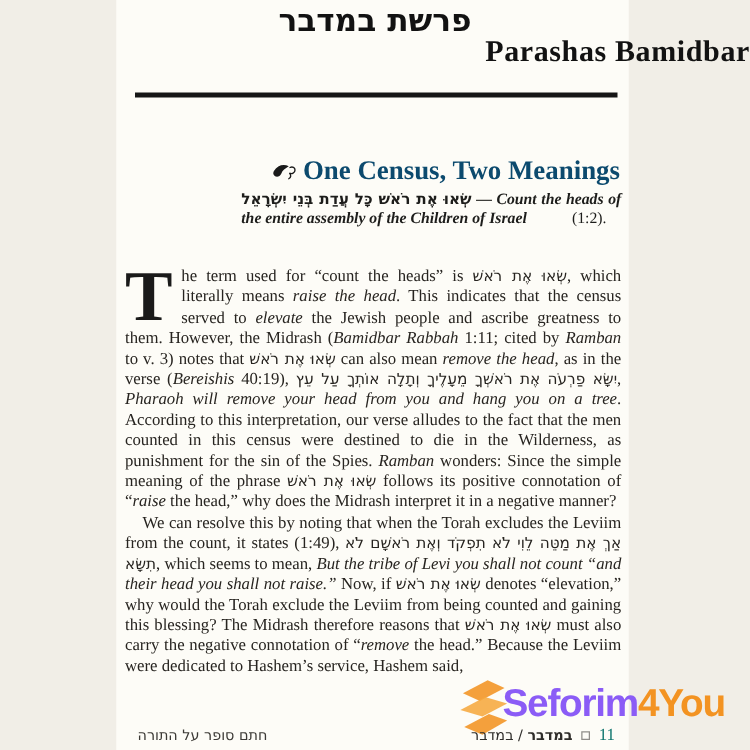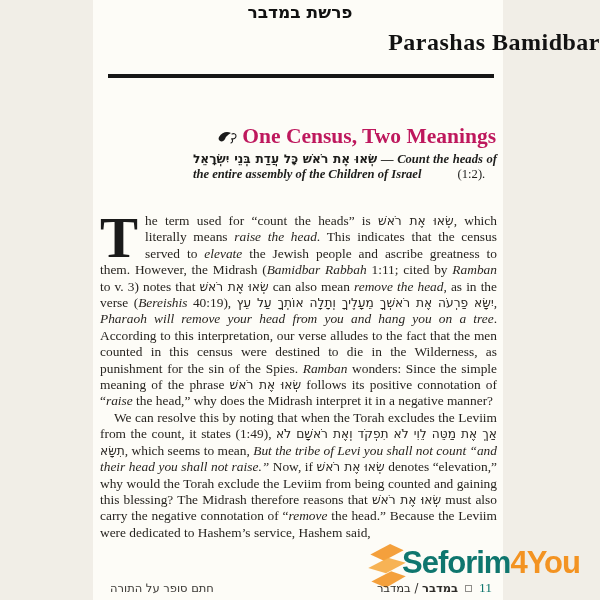--- a/index.html
+++ b/index.html
@@ -4,31 +4,31 @@
 <style>
   html,body { margin:0; padding:0; }
   .canvas {
     position:relative; width:600px; height:600px; overflow:hidden;
     background:#f1eee7; font-family:"Liberation Serif", serif;
   }
   .page { position:absolute; left:93px; top:0; width:410px; height:600px; background:#fdfcf7; z-index:0; }
 
   .hebrew-title {
     position:absolute; top:2px; left:0; width:100%; text-align:center; z-index:2;
-    font-family:"DejaVu Sans", sans-serif; font-weight:bold; font-size:17px; color:#121212;
+    font-family:"DejaVu Sans", sans-serif; font-weight:bold; font-size:25px; color:#121212;
   }
   .english-title {
     position:absolute; top:29px; left:0; width:100%; text-align:right; z-index:2;
     font-weight:bold; font-size:24px; letter-spacing:.5px; color:#121212;
   }
   .rule { position:absolute; left:108px; top:74px; width:386px; height:4px; background:#161616; z-index:2; }
 
   .heading {
     position:absolute; top:124px; right:104px; z-index:2; white-space:nowrap;
-    font-weight:bold; font-size:21.5px; color:#be185d;
+    font-weight:bold; font-size:21.5px; color:#0c4a6e;
   }
   .heading svg { vertical-align:-1px; margin-right:2px; }
 
   .epigraph {
     position:absolute; left:193px; top:152px; width:304px; z-index:2;
     text-align:justify; font-size:12.6px; line-height:15px;
     font-weight:bold; font-style:italic; color:#1d1d1b;
   }
   .epigraph .heb { font-style:normal; }
   .epigraph .rom { font-style:normal; font-weight:normal;padding-left:33px; }
@@ -57,21 +57,21 @@
   .footer-right .heb-group { font-size:11.5px; color:#2e2c29; }
   .footer-right .heb-group b { font-weight:bold; }
   .sq { width:5px; height:5px; border:1px solid #8f8d89; display:inline-block; }
   .pagenum { font-size:13.5px; color:#0f766e; }
 
   .watermark { position:absolute; left:364px; top:541px; z-index:1; display:flex; align-items:flex-start; }
   .wm-text {
     font-family:"Liberation Sans", sans-serif; font-weight:bold; font-size:31px;
     letter-spacing:-1px; white-space:nowrap; margin:4px 0 0 -8px;
   }
-  .wm-light { color:#0f766e; }
+  .wm-light { color:#8b5cf6; }
   .wm-orange { color:#f39322; }
 </style>
 </head>
 <body>
 
 <div class="canvas">
   <div class="page"></div>
 
   <div class="hebrew-title">פרשת במדבר</div>
   <div class="english-title">Parashas Bamidbar</div>

